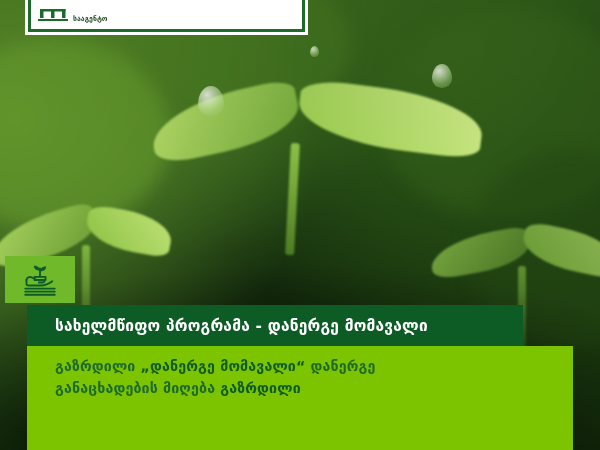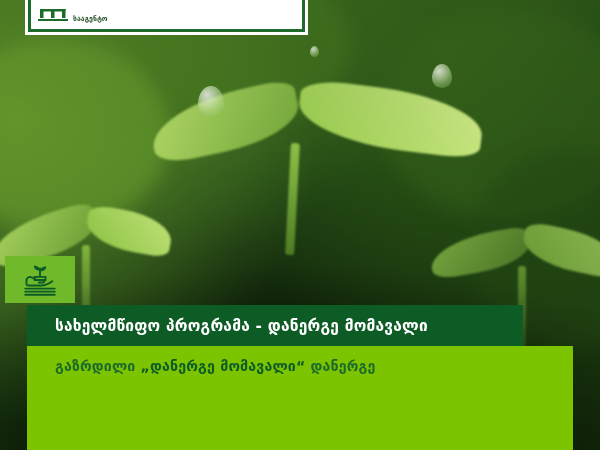--- a/index.html
+++ b/index.html
@@ -202,16 +202,17 @@
     </svg>
   </div>
 
   <div class="title-banner">
     <div class="title-text">სახელმწიფო პროგრამა - დანერგე მომავალი</div>
   </div>
 
   <div class="body-banner">
     <div id="body-lines">
         <div class="body-line"><span>გაზრდილი </span><span class="em">„დანერგე მომავალი“</span><span>  დანერგე</span></div>
+        <div class="body-line"><span>განაცხადების მიღება </span><span class="em">გაზრდილი</span></div>
       </div>
   </div>
 
 </div>
 
 </body></html>

